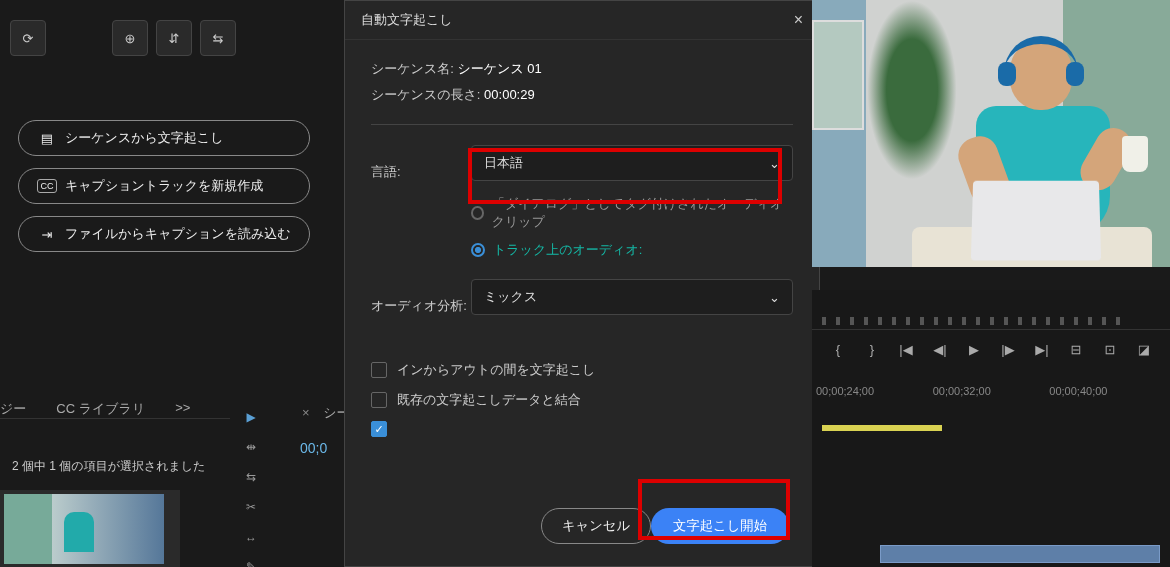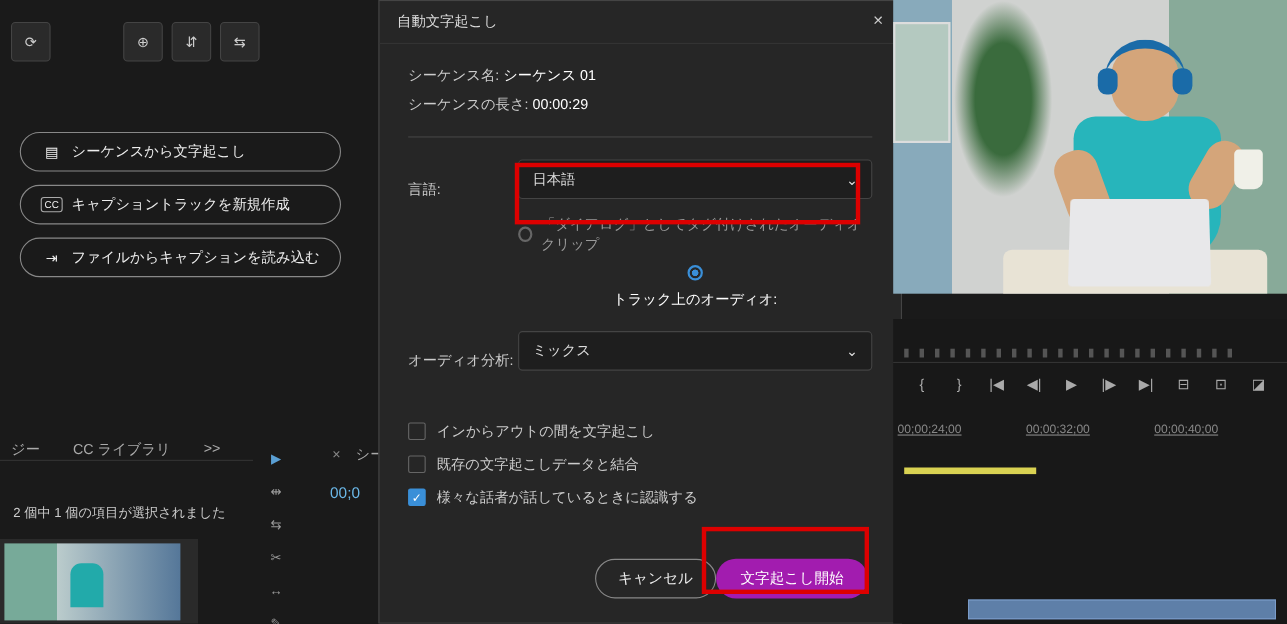--- a/index.html
+++ b/index.html
@@ -5,21 +5,21 @@
     * { margin: 0; padding: 0; box-sizing: border-box; }
     body { width: 1170px; height: 567px; background: #1a1a1a; font-family: sans-serif; color: #ccc; overflow: hidden; position: relative; font-size: 13px; }
     
     .toolbar-top { position: absolute; top: 20px; left: 10px; display: flex; gap: 8px; }
     .toolbar-btn { width: 36px; height: 36px; background: #2a2a2a; border: 1px solid #444; border-radius: 4px; display: flex; align-items: center; justify-content: center; color: #ccc; }
     
     .left-sidebar { position: absolute; top: 120px; left: 18px; display: flex; flex-direction: column; gap: 12px; }
     .pill-btn { border: 1px solid #888; border-radius: 20px; padding: 8px 18px; color: #eee; background: transparent; display: flex; align-items: center; gap: 8px; font-size: 13px; }
     .pill-icon { width: 20px; height: 14px; display: inline-flex; align-items: center; justify-content: center; }
     
-    .left-tabs { position: absolute; top: 400px; left: 0; display: flex; gap: 30px; padding-left: 10px; color: #aaa; border-bottom: 1px solid #333; width: 230px; }
+    .left-tabs { position: absolute; top: 400px; left: 0; display: flex; gap: 30px; color: #aaa; border-bottom: 1px solid #333; width: 230px; }
     .left-status { position: absolute; top: 458px; left: 12px; color: #ccc; font-size: 12px; }
     .thumbnail-panel { position: absolute; top: 490px; left: 0; width: 180px; height: 77px; background: #2a2a2a; }
     .thumb-img { width: 160px; height: 70px; margin: 4px; background: linear-gradient(to right, #7a9 0%, #7a9 30%, #bcc 30%, #579 100%); position: relative; }
     .thumb-person { position: absolute; top: 18px; left: 60px; width: 30px; height: 40px; background: #2aa; border-radius: 10px 10px 0 0; }
     
     .tool-column { position: absolute; top: 405px; left: 238px; display: flex; flex-direction: column; gap: 6px; }
     .tool-item { width: 26px; height: 24px; display: flex; align-items: center; justify-content: center; color: #999; font-size: 12px; }
     .tool-item.active { color: #5a9fd4; }
     
     .seq-tab { position: absolute; top: 400px; left: 292px; color: #aaa; padding: 4px 10px; }
@@ -38,33 +38,33 @@
     .form-row { display: flex; align-items: flex-end; margin-bottom: 14px; }
     .form-label { width: 100px; color: #ccc; padding-top: 6px; }
     .form-control { flex: 1; }
     .select-box { background: #1e1e1e; border: 1px solid #444; border-radius: 4px; padding: 8px 12px; color: #ddd; display: flex; justify-content: space-between; align-items: center; }
     .highlight-red { border: 4px solid #d00; padding: 4px; }
     .hr1 { position: absolute; top: 148px; left: 468px; width: 314px; height: 56px; }
     .hr2 { position: absolute; top: 479px; left: 638px; width: 152px; height: 61px; }
     
     .radio-group { display: flex; flex-direction: column; gap: 10px; }
     .radio-row { display: flex; align-items: center; gap: 8px; color: #999; }
-    .radio-row.selected { color: #ffffff; flex-direction: column; }
+    .radio-row.selected { color: #14b8a6; }
     .radio-circle { width: 14px; height: 14px; border-radius: 50%; border: 2px solid #666; }
     .radio-circle.selected { border-color: #3a8fd8; background: radial-gradient(circle, #3a8fd8 40%, transparent 45%); }
     .sub-select { margin-top: 10px; }
     
     .check-list { margin-top: 46px; display: flex; flex-direction: column; gap: 12px; }
     .check-row { display: flex; align-items: center; gap: 10px; color: #ccc; }
     .checkbox { width: 16px; height: 16px; border: 1px solid #666; border-radius: 2px; }
     .checkbox.checked { background: #3a8fd8; border-color: #3a8fd8; display: flex; align-items: center; justify-content: center; color: #fff; font-size: 11px; }
     
     .dialog-footer { position: absolute; bottom: 22px; right: 30px; display: flex; }
     .btn-outline { border: 1px solid #888; border-radius: 20px; padding: 8px 20px; color: #eee; background: transparent; }
-    .btn-primary { border: none; border-radius: 20px; padding: 9px 22px; color: #fff; background: #a21caf; font-weight: 500; }
+    .btn-primary { border: none; border-radius: 20px; padding: 9px 22px; color: #fff; background: #3b82f6; font-weight: 500; }
     
     .preview { position: absolute; top: 0; right: 0; width: 358px; height: 267px; background: linear-gradient(to right, #8ab 0%, #8ab 15%, #d0d2d0 15%, #d0d2d0 70%, #8a9 70%); overflow: hidden; }
     .preview-window { position: absolute; top: 20px; left: 0; width: 52px; height: 110px; background: #b4c9c0; border: 2px solid #ddd; }
     .preview-plant { position: absolute; top: 0; left: 55px; width: 90px; height: 180px; background: radial-gradient(ellipse at center, #3a6b3d 40%, transparent 70%); }
     .preview-person { position: absolute; top: 40px; left: 120px; width: 220px; height: 220px; }
     .p-head { position: absolute; top: 0; left: 78px; width: 62px; height: 70px; background: #d4a57a; border-radius: 30px; }
     .p-headphones { position: absolute; top: -4px; left: 72px; width: 74px; height: 40px; border-top: 8px solid #1a6ba8; border-radius: 40px 40px 0 0; }
     .p-earcup-l { position: absolute; top: 22px; left: 66px; width: 18px; height: 24px; background: #1a6ba8; border-radius: 8px; }
     .p-earcup-r { position: absolute; top: 22px; left: 134px; width: 18px; height: 24px; background: #1a6ba8; border-radius: 8px; }
     .p-body { position: absolute; top: 66px; left: 44px; width: 134px; height: 130px; background: #27b5bb; border-radius: 20px 20px 40px 40px; }
@@ -72,21 +72,21 @@
     .p-arm-r { position: absolute; top: 86px; left: 156px; width: 36px; height: 66px; background: #d4a57a; border-radius: 18px; transform: rotate(30deg); }
     .p-laptop { position: absolute; top: 140px; left: 40px; width: 128px; height: 80px; background: #e8e8ea; border-radius: 4px; transform: perspective(200px) rotateX(5deg); }
     .p-cup { position: absolute; top: 96px; left: 190px; width: 26px; height: 36px; background: #f0f0e8; border-radius: 4px 4px 8px 8px; }
     .preview-seat { position: absolute; bottom: 0; left: 100px; width: 240px; height: 40px; background: #e8e3d5; border-radius: 8px 8px 0 0; }
     
     .timeline-area { position: absolute; top: 290px; right: 0; width: 358px; height: 277px; background: #181818; }
     .ruler { height: 40px; border-bottom: 1px solid #333; display: flex; align-items: flex-end; padding-bottom: 4px; }
     .tick { width: 4px; height: 8px; background: #555; margin-left: 10px; }
     .transport { display: flex; gap: 14px; justify-content: center; padding: 12px 0; color: #aaa; }
     .transport-btn { width: 20px; display: flex; align-items: center; justify-content: center; }
-    .time-ruler { padding: 16px 4px 4px; display: flex; justify-content: space-between; color: #888; font-size: 11px; text-decoration: underline; }
+    .time-ruler { padding: 16px 4px 4px; display: flex; justify-content: space-between; color: #888; font-size: 11px; }
     .time-markers { position: relative; height: 30px; }
     .playhead { position: absolute; bottom: 0; left: 10px; width: 120px; height: 6px; background: #d9d252; }
     .clip-bar { position: absolute; top: 545px; right: 10px; width: 280px; height: 18px; background: #5e7fa8; border: 1px solid #7a9bc8; }
   </style>
 </head>
 <body>
 
 <div class="toolbar-top">
   <div class="toolbar-btn">⟳</div>
   <div style="width:50px"></div>
@@ -187,21 +187,20 @@
       <div class="check-row">
         <span class="checkbox"></span>
         <span>インからアウトの間を文字起こし</span>
       </div>
       <div class="check-row">
         <span class="checkbox"></span>
         <span>既存の文字起こしデータと結合</span>
       </div>
       <div class="check-row">
         <span class="checkbox checked">✓</span>
-        <span>様々な話者が話しているときに認識する</span>
       </div>
     </div>
   </div>
   <div class="dialog-footer">
     <button class="btn-outline">キャンセル</button>
     <button class="btn-primary">文字起こし開始</button>
   </div>
 </div>
 
 <div class="highlight-red hr1"></div>

